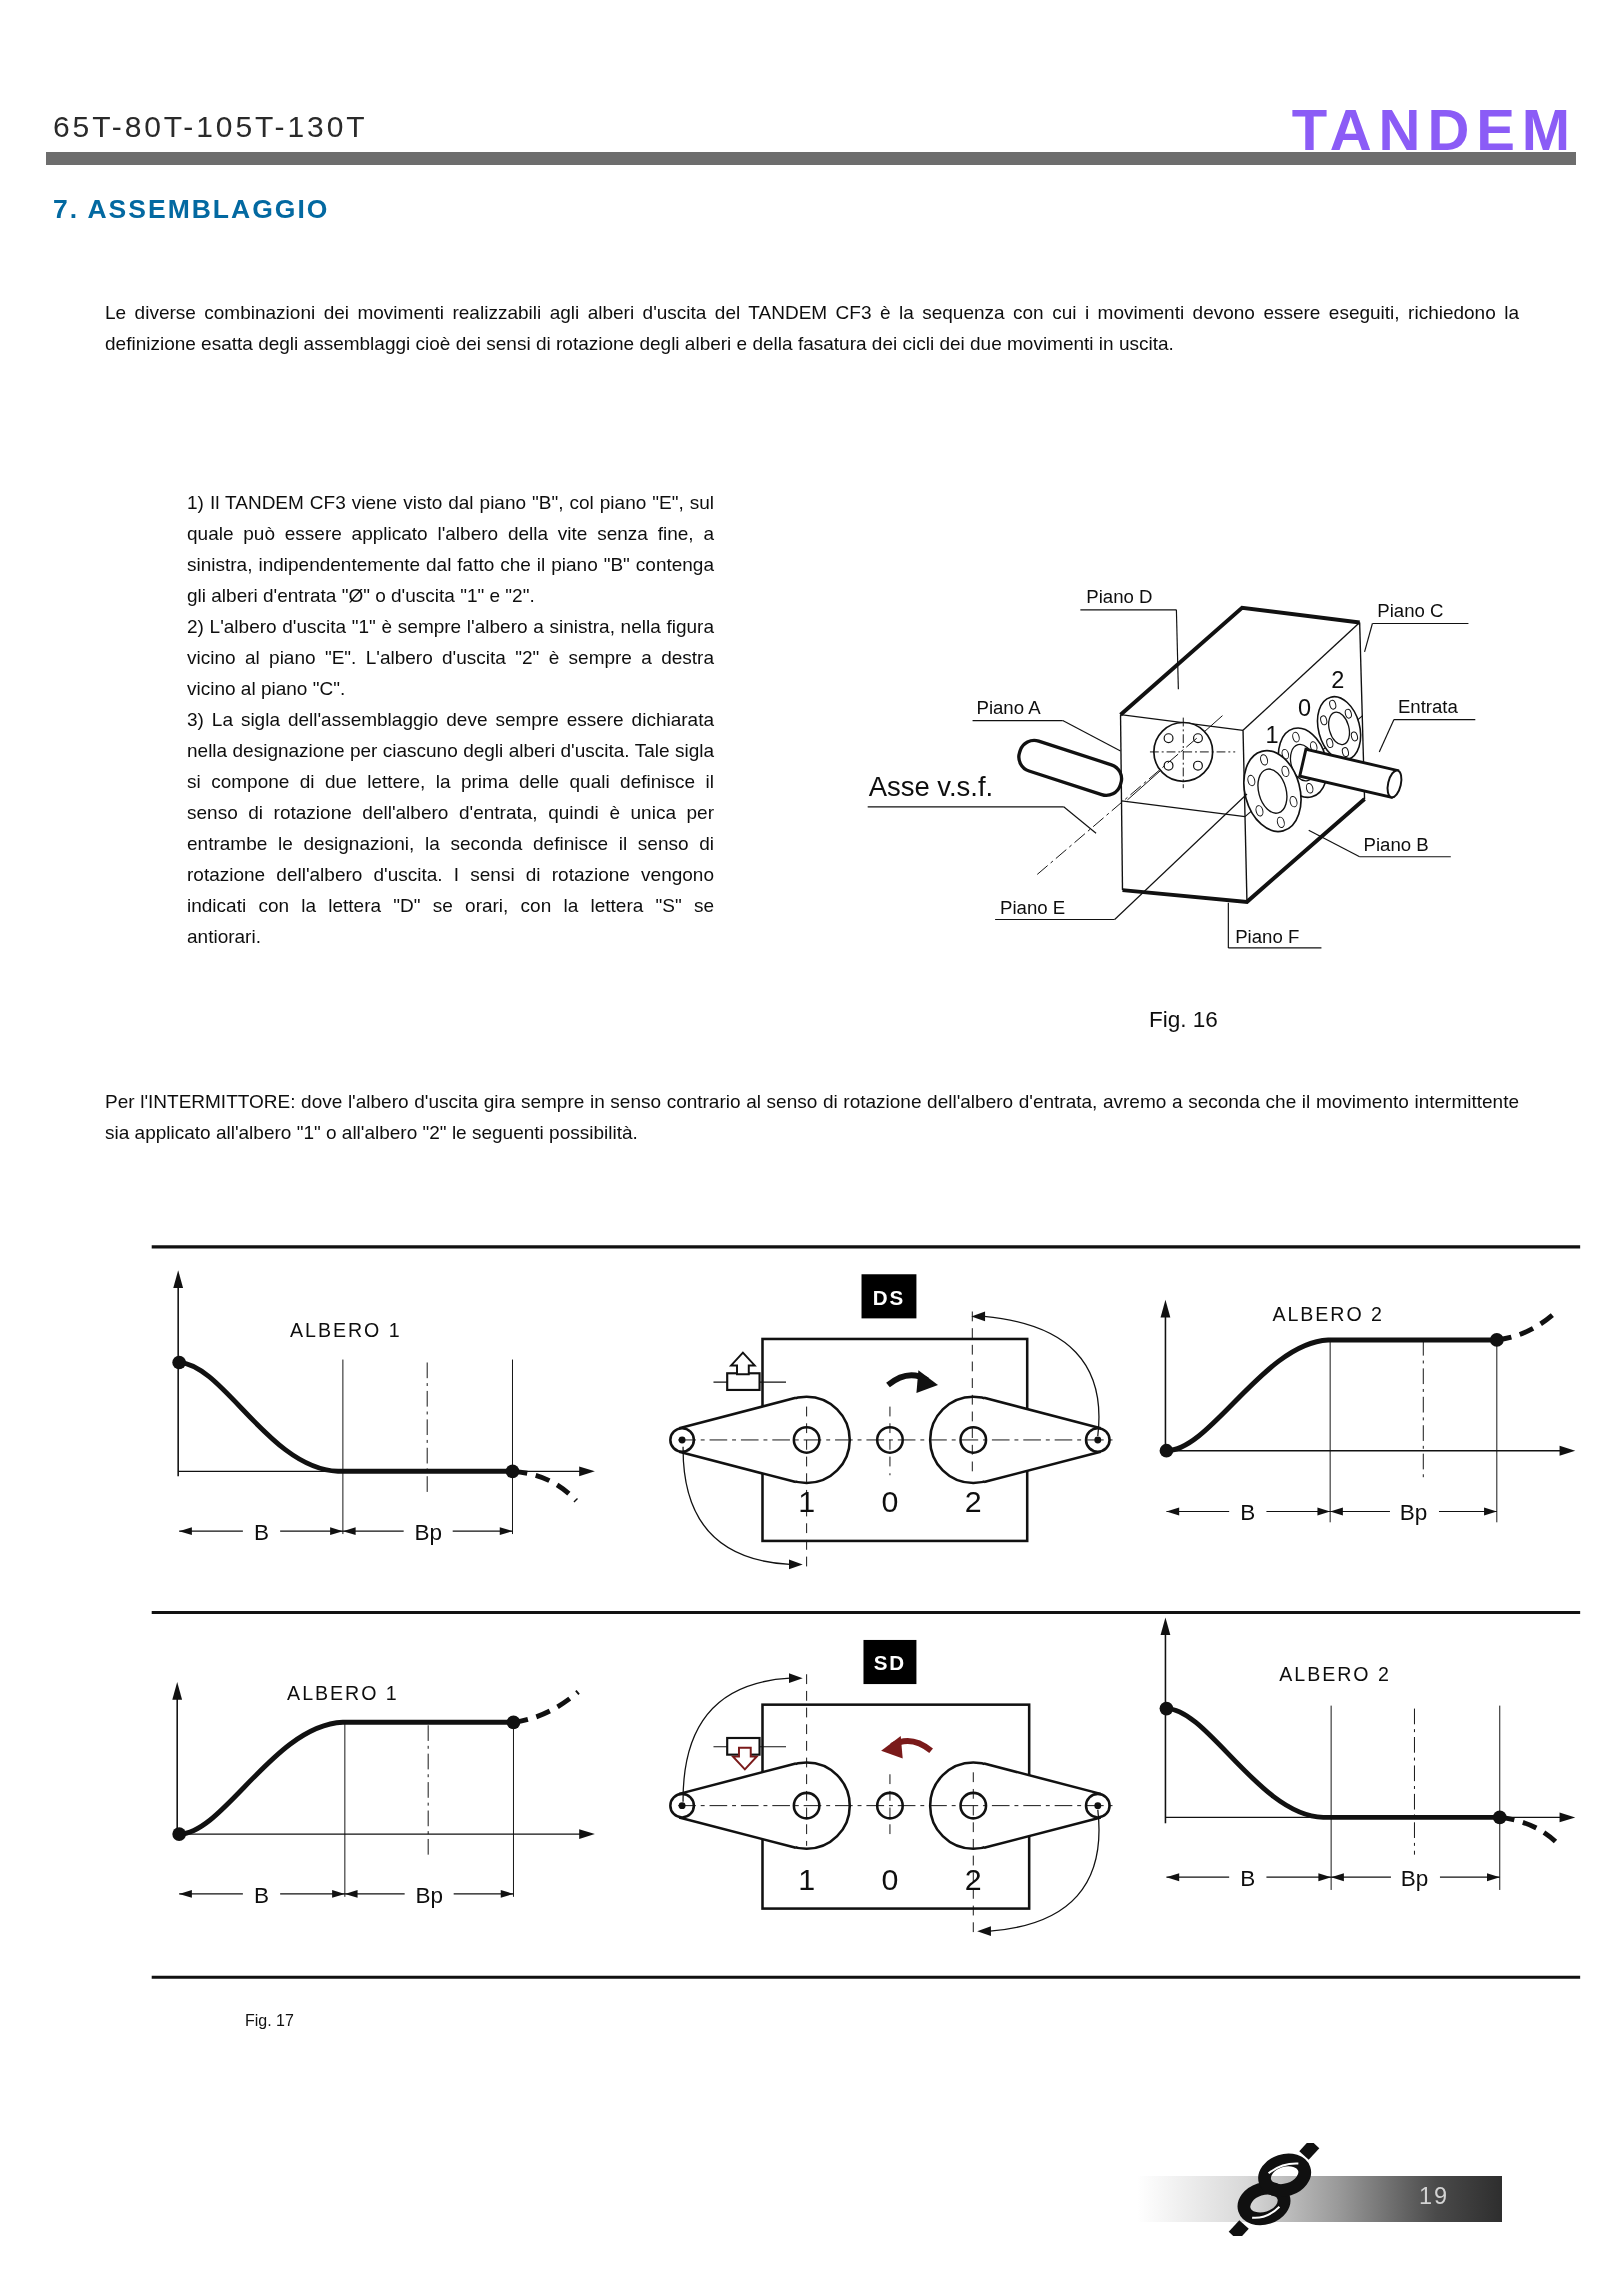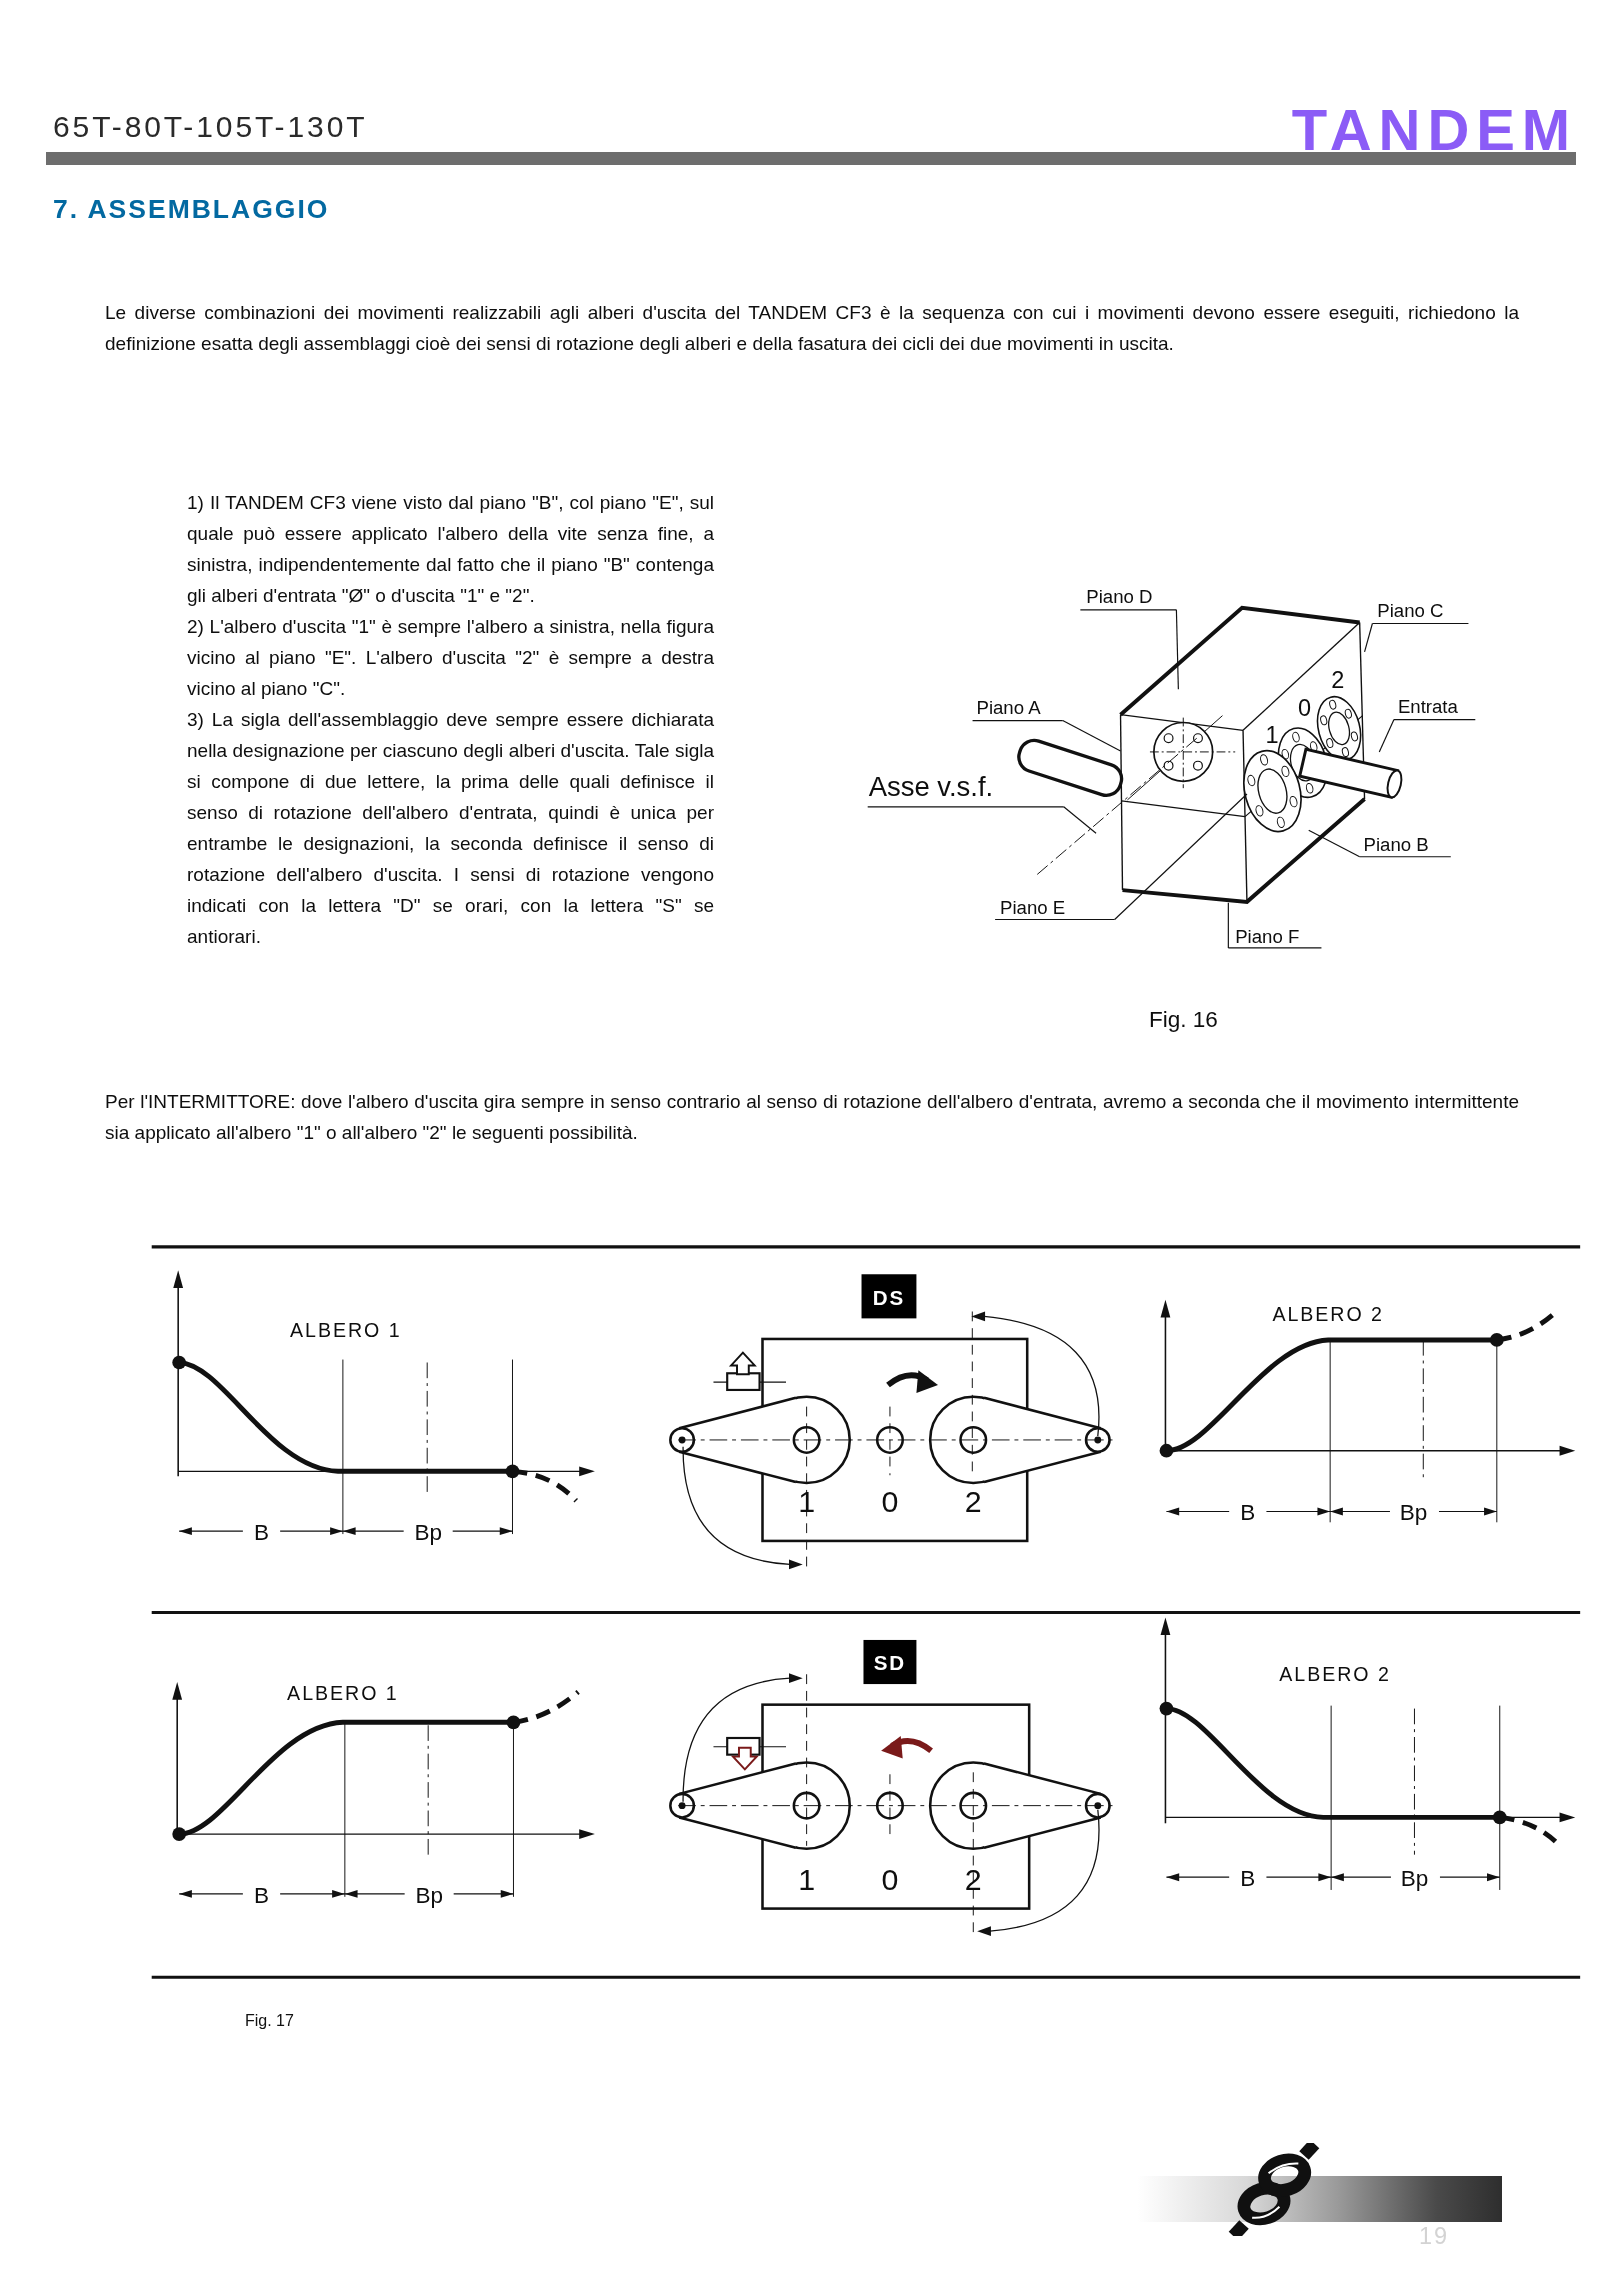--- a/index.html
+++ b/index.html
@@ -29,21 +29,21 @@
   #list-block { left:147px; top:487px; width:567px; }
   #list-block p { text-align:justify;margin-left:40px; }
   #mid { left:105px; top:1086px; width:1414px; }
   svg text { font-family:"Liberation Sans", sans-serif; fill:#0e0e0e; }
   .lbl { font-size:19px; }
   #footer-bar {
     left:1137px; top:2176px; width:365px; height:46px;
     background:linear-gradient(to right,#ffffff 0%,#d8d8d8 30%,#9a9a9a 55%,#4a4a4a 82%,#2e2e2e 100%);
   }
   #page-num {
-    left:1419px; top:2183px; font-size:23.5px; color:#d3d3d3; letter-spacing:2px;margin-top:40px;
+    left:1419px; top:2183px; font-size:23.5px; color:#d3d3d3; letter-spacing:2px;
   }
 </style>
 </head>
 <body>
 
 <div id="page">
 
   <div id="models" class="abs">65T-80T-105T-130T</div>
   <div id="brand" class="abs">TANDEM</div>
   <div id="header-bar" class="abs"></div>

